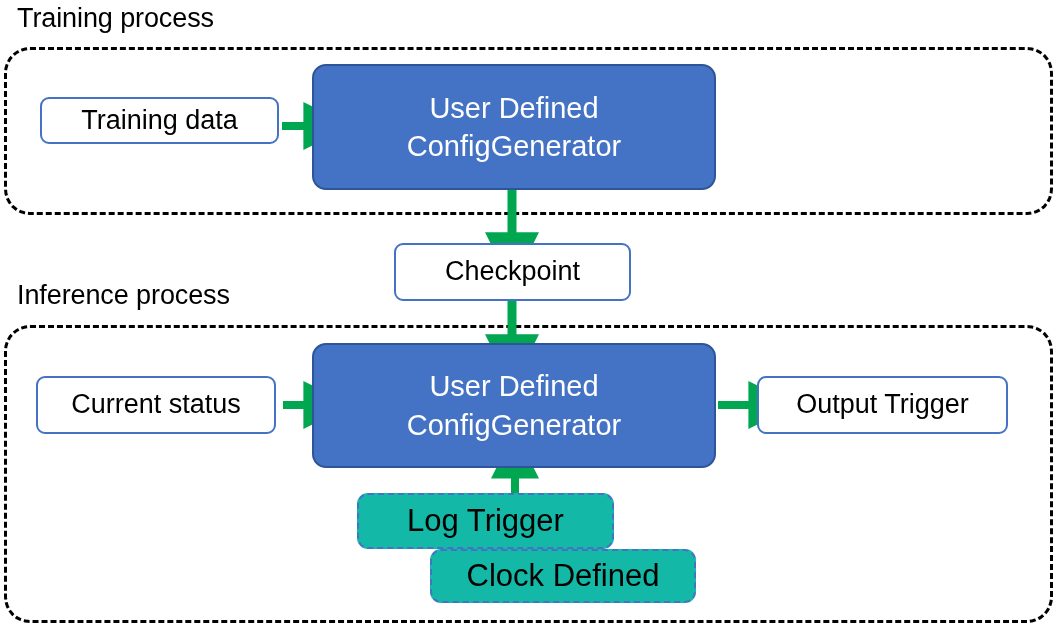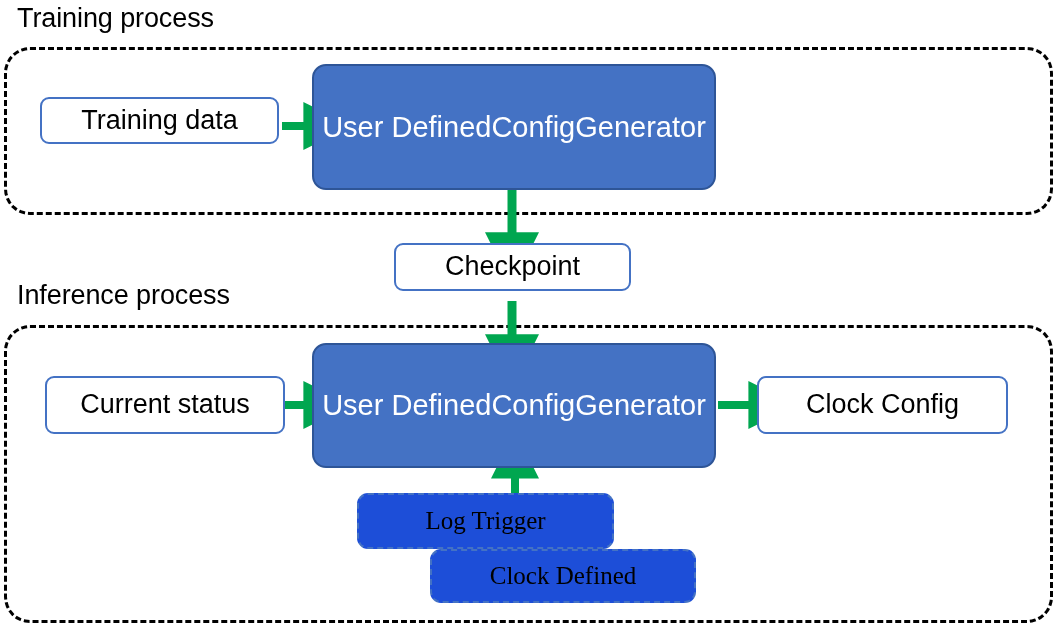--- a/index.html
+++ b/index.html
@@ -52,52 +52,51 @@
     display: flex;
     align-items: center;
     justify-content: center;
     color: #000000;
     font-size: 27px;
     line-height: 1.1;
     white-space: nowrap;
     z-index: 4;
   }
   #box-training-data { left: 40px;  top: 97px;  width: 239px; height: 47px; }
-  #box-checkpoint    { left: 394px; top: 243px; width: 237px; height: 48px; }
-  #box-current-status{ left: 45px;  top: 376px; width: 240px; height: 58px; text-align: center; }
+  #box-checkpoint    { left: 394px; top: 243px; width: 237px; height: 58px; }
+  #box-current-status{ left: 36px;  top: 376px; width: 240px; height: 58px; text-align: center; }
   #box-output-config { left: 757px; top: 376px; width: 251px; height: 58px; }
 
   
   .trigger-box {
     position: absolute;
     box-sizing: border-box;
-    background: #1d4ed8;
+    background: #14b8a6;
     border: 2px dashed #4472C4;
     border-radius: 11px;
     display: flex;
     align-items: center;
     justify-content: center;
     color: #000000;
-    font-size: 25px;
+    font-size: 31px;
     line-height: 1.1;
     white-space: nowrap;
-    font-family: Liberation Serif, serif;
   }
   #box-log-trigger   { left: 357px; top: 493px; width: 257px; height: 56px; z-index: 5; }
   #box-clock-trigger { left: 430px; top: 549px; width: 266px; height: 54px; z-index: 6; }
 
   
   .blue-box {
     position: absolute;
     box-sizing: border-box;
     background: #4472C4;
     border: 2px solid #2E5597;
     border-radius: 14px;
     display: flex;
-    flex-direction: row;
+    flex-direction: column;
     align-items: center;
     justify-content: center;
     color: #ffffff;
     font-size: 29px;
     line-height: 1.32;
     white-space: nowrap;
     z-index: 5;
   }
   #box-udcg-training  { left: 312px; top: 64px;  width: 404px; height: 126px; }
   #box-udcg-inference { left: 312px; top: 343px; width: 404px; height: 125px; }
@@ -159,19 +158,19 @@
 
   <div class="node-box" id="box-checkpoint">Checkpoint</div>
 
   <div class="node-box" id="box-current-status">Current status</div>
 
   <div class="blue-box" id="box-udcg-inference">
     <span>User Defined</span>
     <span>ConfigGenerator</span>
   </div>
 
-  <div class="node-box" id="box-output-config">Clock Config</div>
+  <div class="node-box" id="box-output-config">Output Trigger</div>
 
   <div class="trigger-box" id="box-log-trigger">Log Trigger</div>
 
   <div class="trigger-box" id="box-clock-trigger">Clock Defined</div>
 
 </div>
 
 </body></html>

